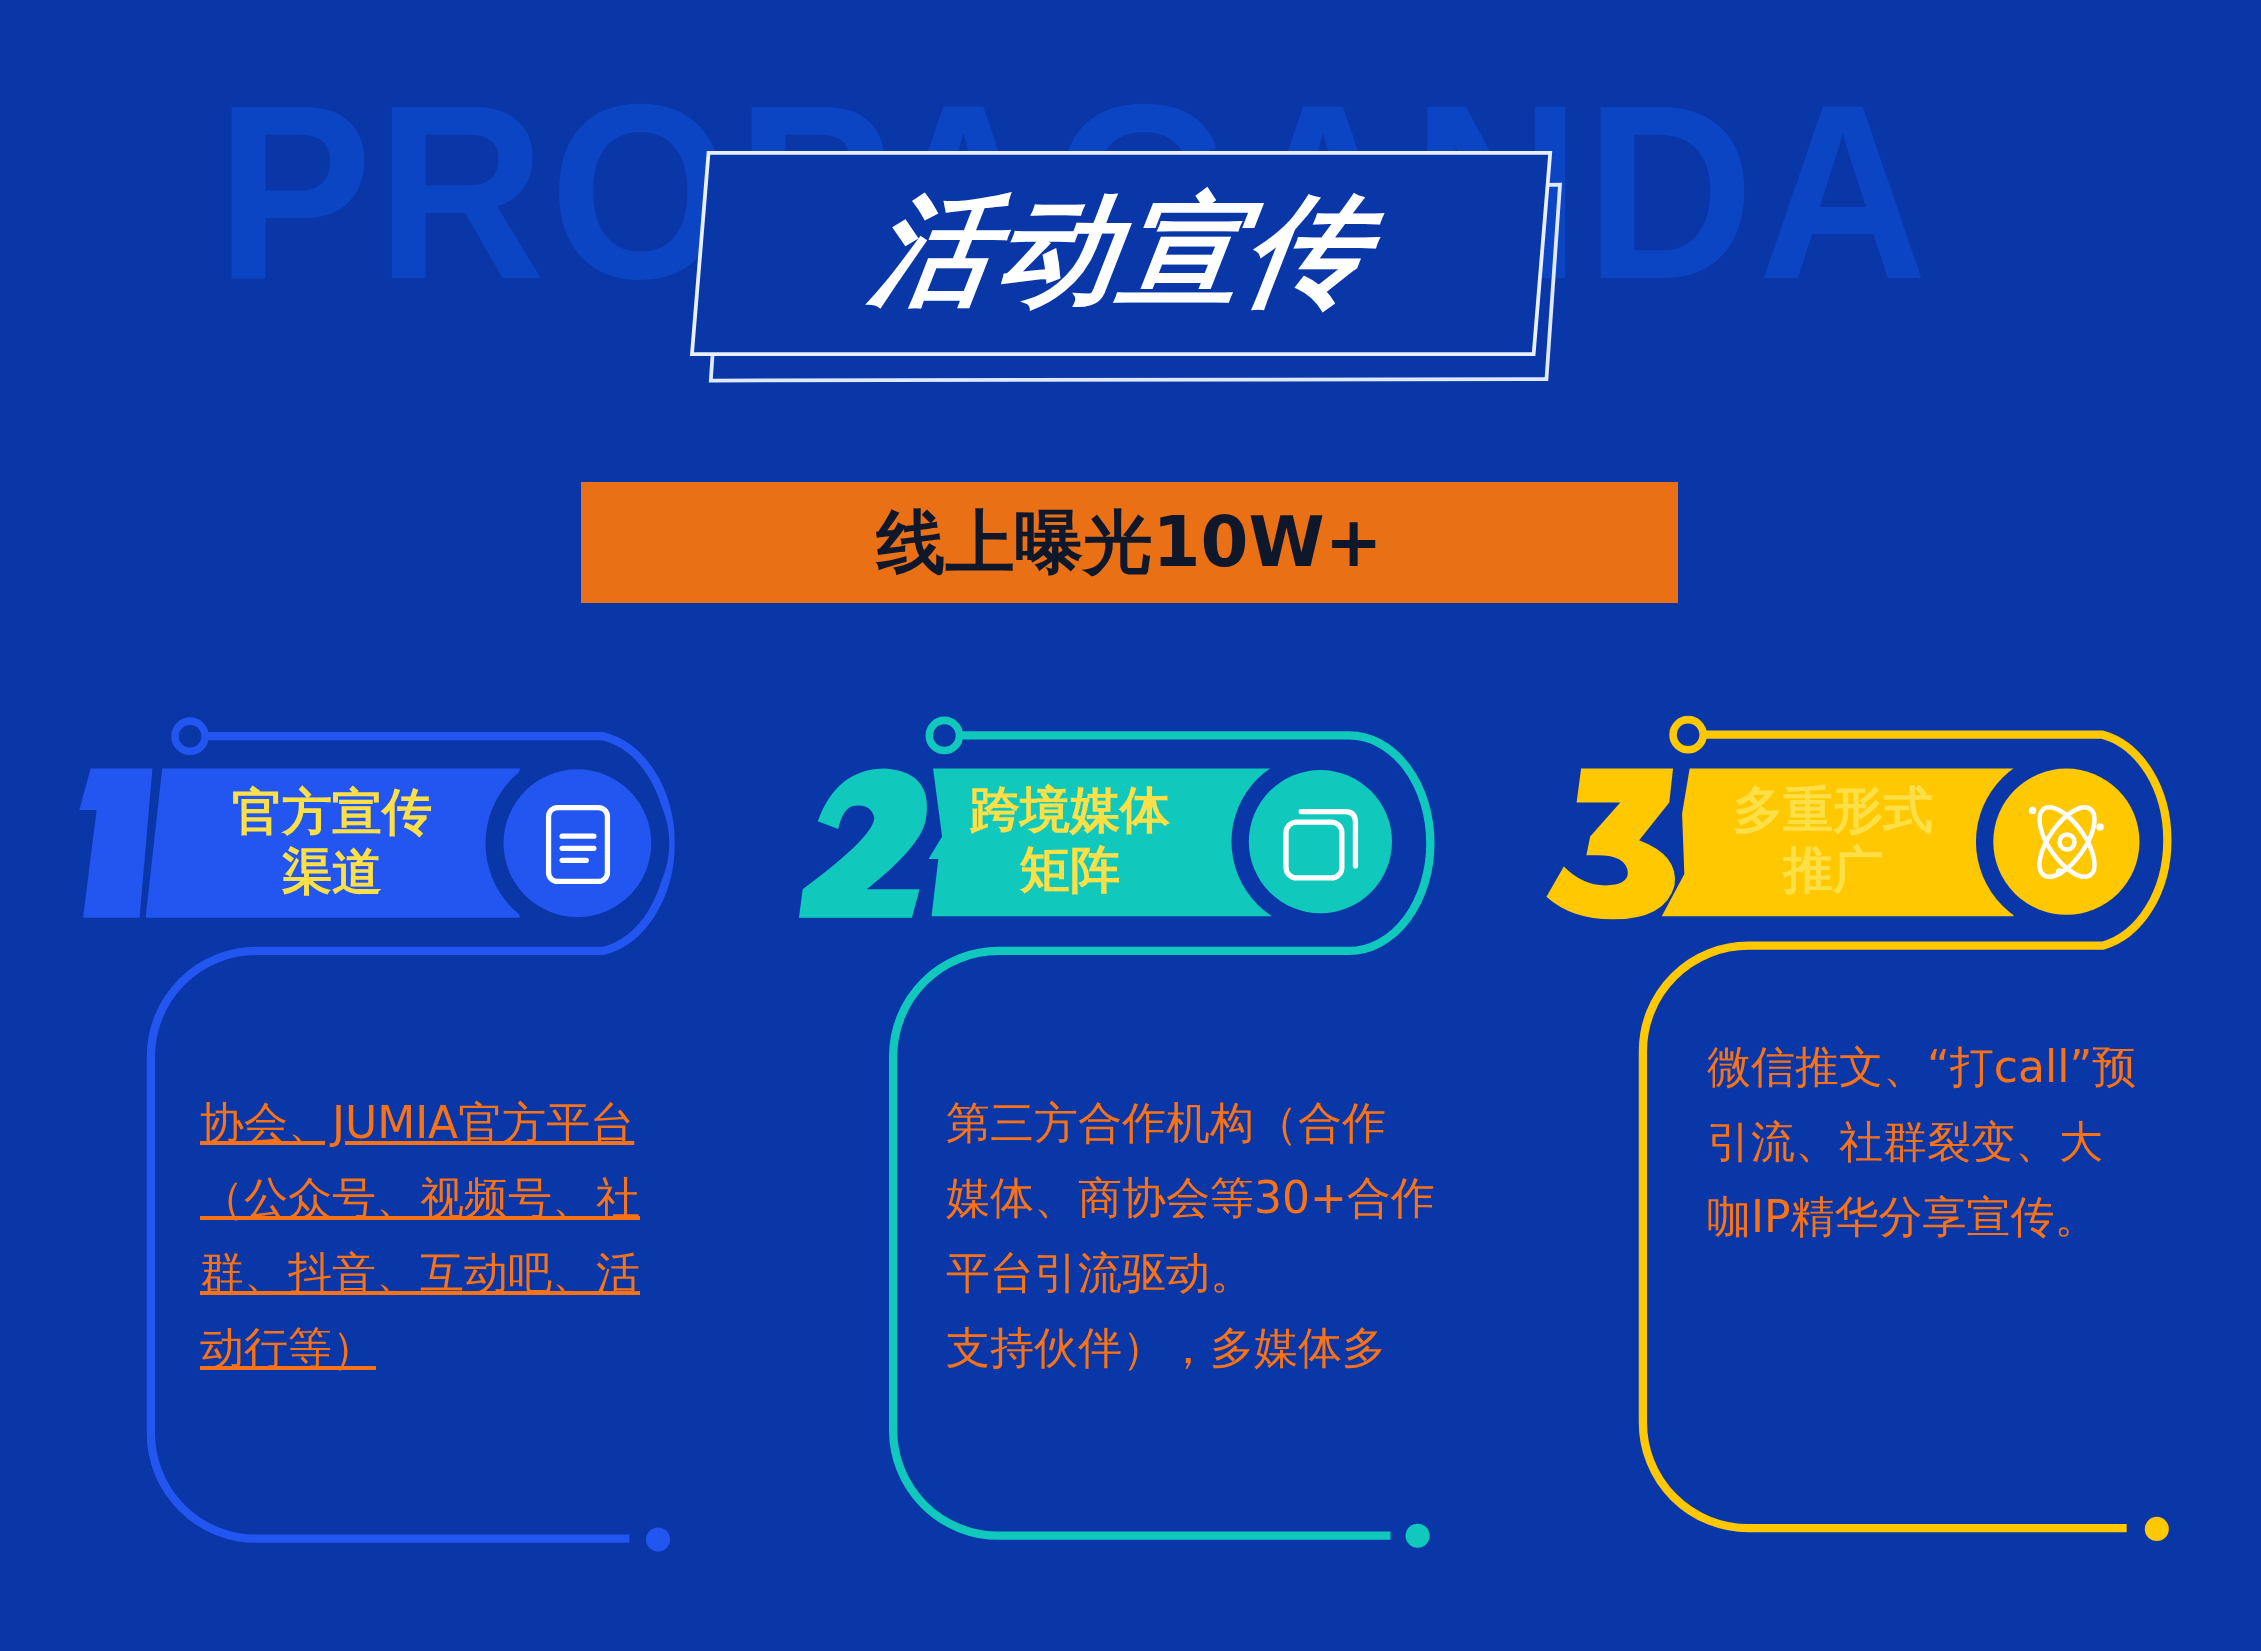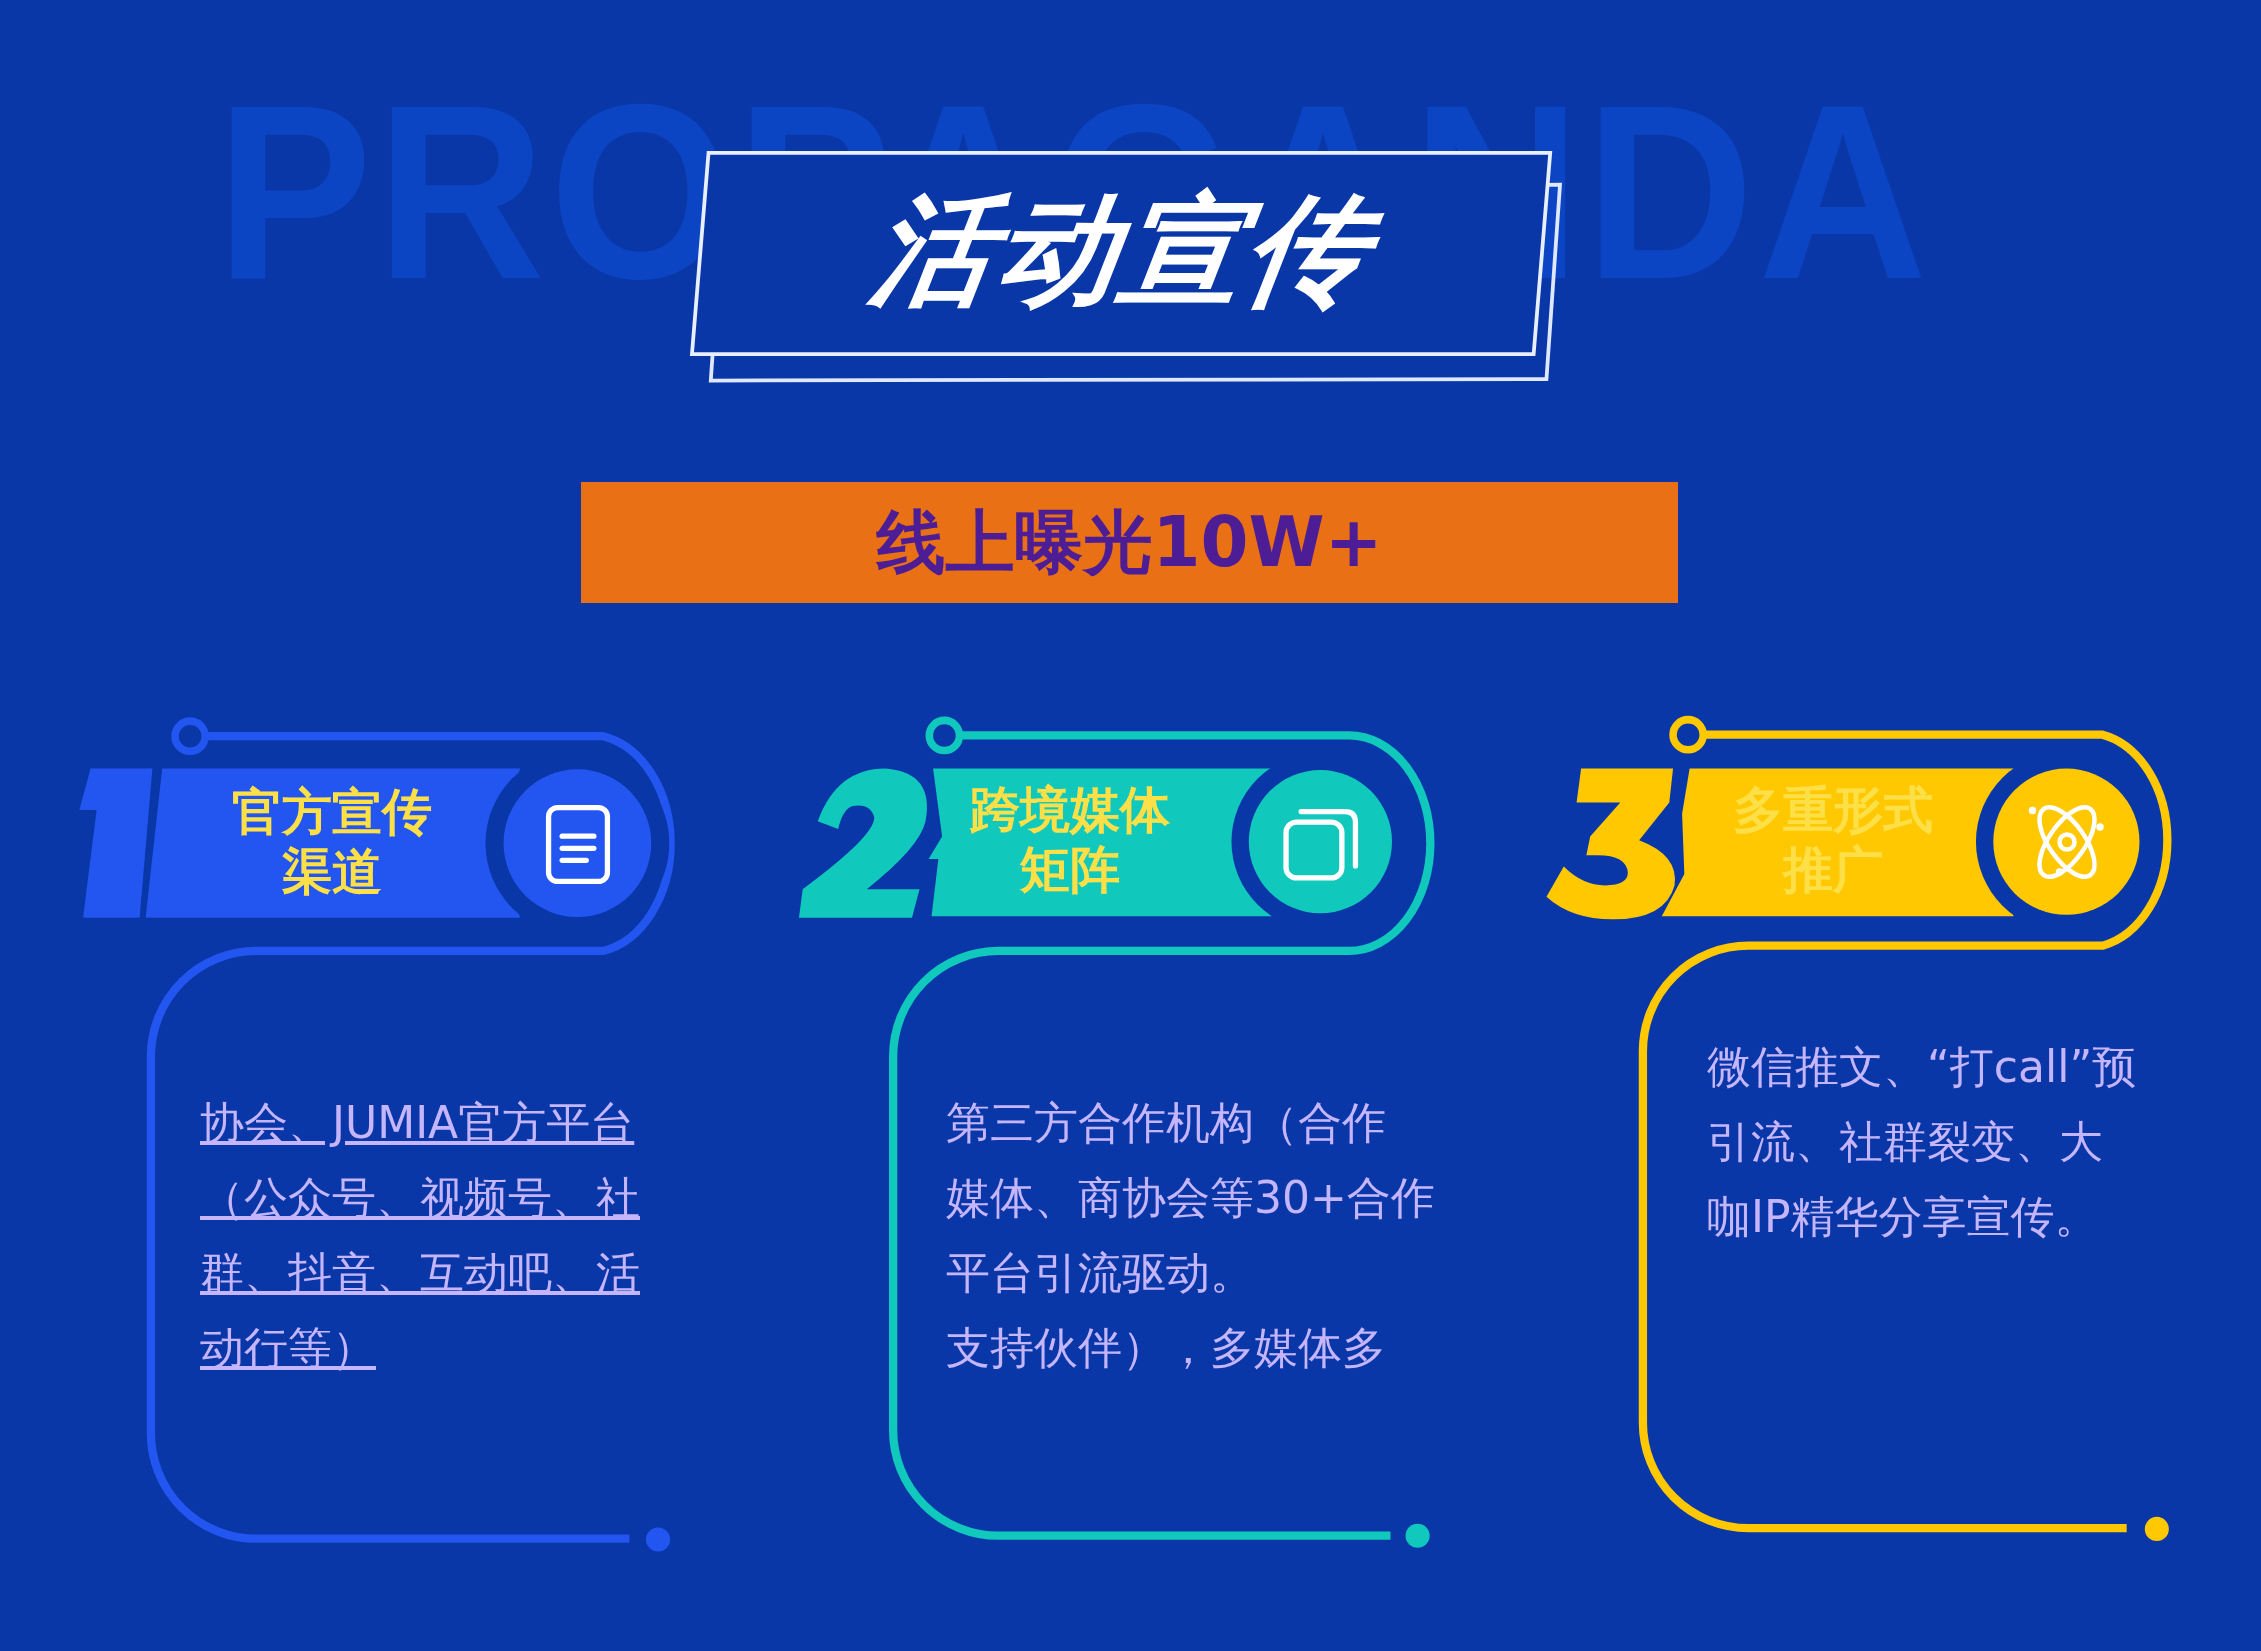--- a/index.html
+++ b/index.html
@@ -7,23 +7,23 @@
          font-family:"DejaVu Sans","Liberation Sans",sans-serif; }
   .abs { position:absolute; }
   #frames { position:absolute; left:0; top:0; width:2261px; height:1651px; }
   .watermark { left:216px; top:72px; width:1832px; height:241px; font-family:"Liberation Sans",sans-serif;
                font-weight:700; font-size:249px; line-height:241px; letter-spacing:4.5px; color:#0c45c4;
                transform:scaleX(0.94); transform-origin:left top; white-space:nowrap; }
   .title { left:692px; top:158px; width:859px; height:188px; display:flex; align-items:center; justify-content:center;
            color:#ffffff; font-weight:700; font-size:121px; font-style:italic; letter-spacing:3px;
            transform:skewX(-8deg); }
   .banner { left:581px; top:482px; width:1097px; height:121px; background:#e97014; display:flex; align-items:center;
-            justify-content:center; color:#4c1d95; font-weight:700; font-size:69px; }
+            justify-content:center; color:#0f172a; font-weight:700; font-size:69px; }
   .band-text { color:#fde047; font-weight:700; font-size:50px; line-height:60px; text-align:center; }
-  .body-text { color:#c4b5fd; font-size:44px; line-height:75px; }
+  .body-text { color:#f97316; font-size:44px; line-height:75px; }
   .icon-wrap { width:106px; height:106px; display:flex; align-items:center; justify-content:center; }
 </style>
 </head>
 <body>
 
 <div class="abs watermark">PROPAGANDA</div>
 
 <svg id="frames" viewBox="0 0 3000 2191">
 
   <polygon points="960,258 2070,245 2052,503 943,505" fill="none" stroke="#dfe8ff" stroke-width="5"></polygon>

